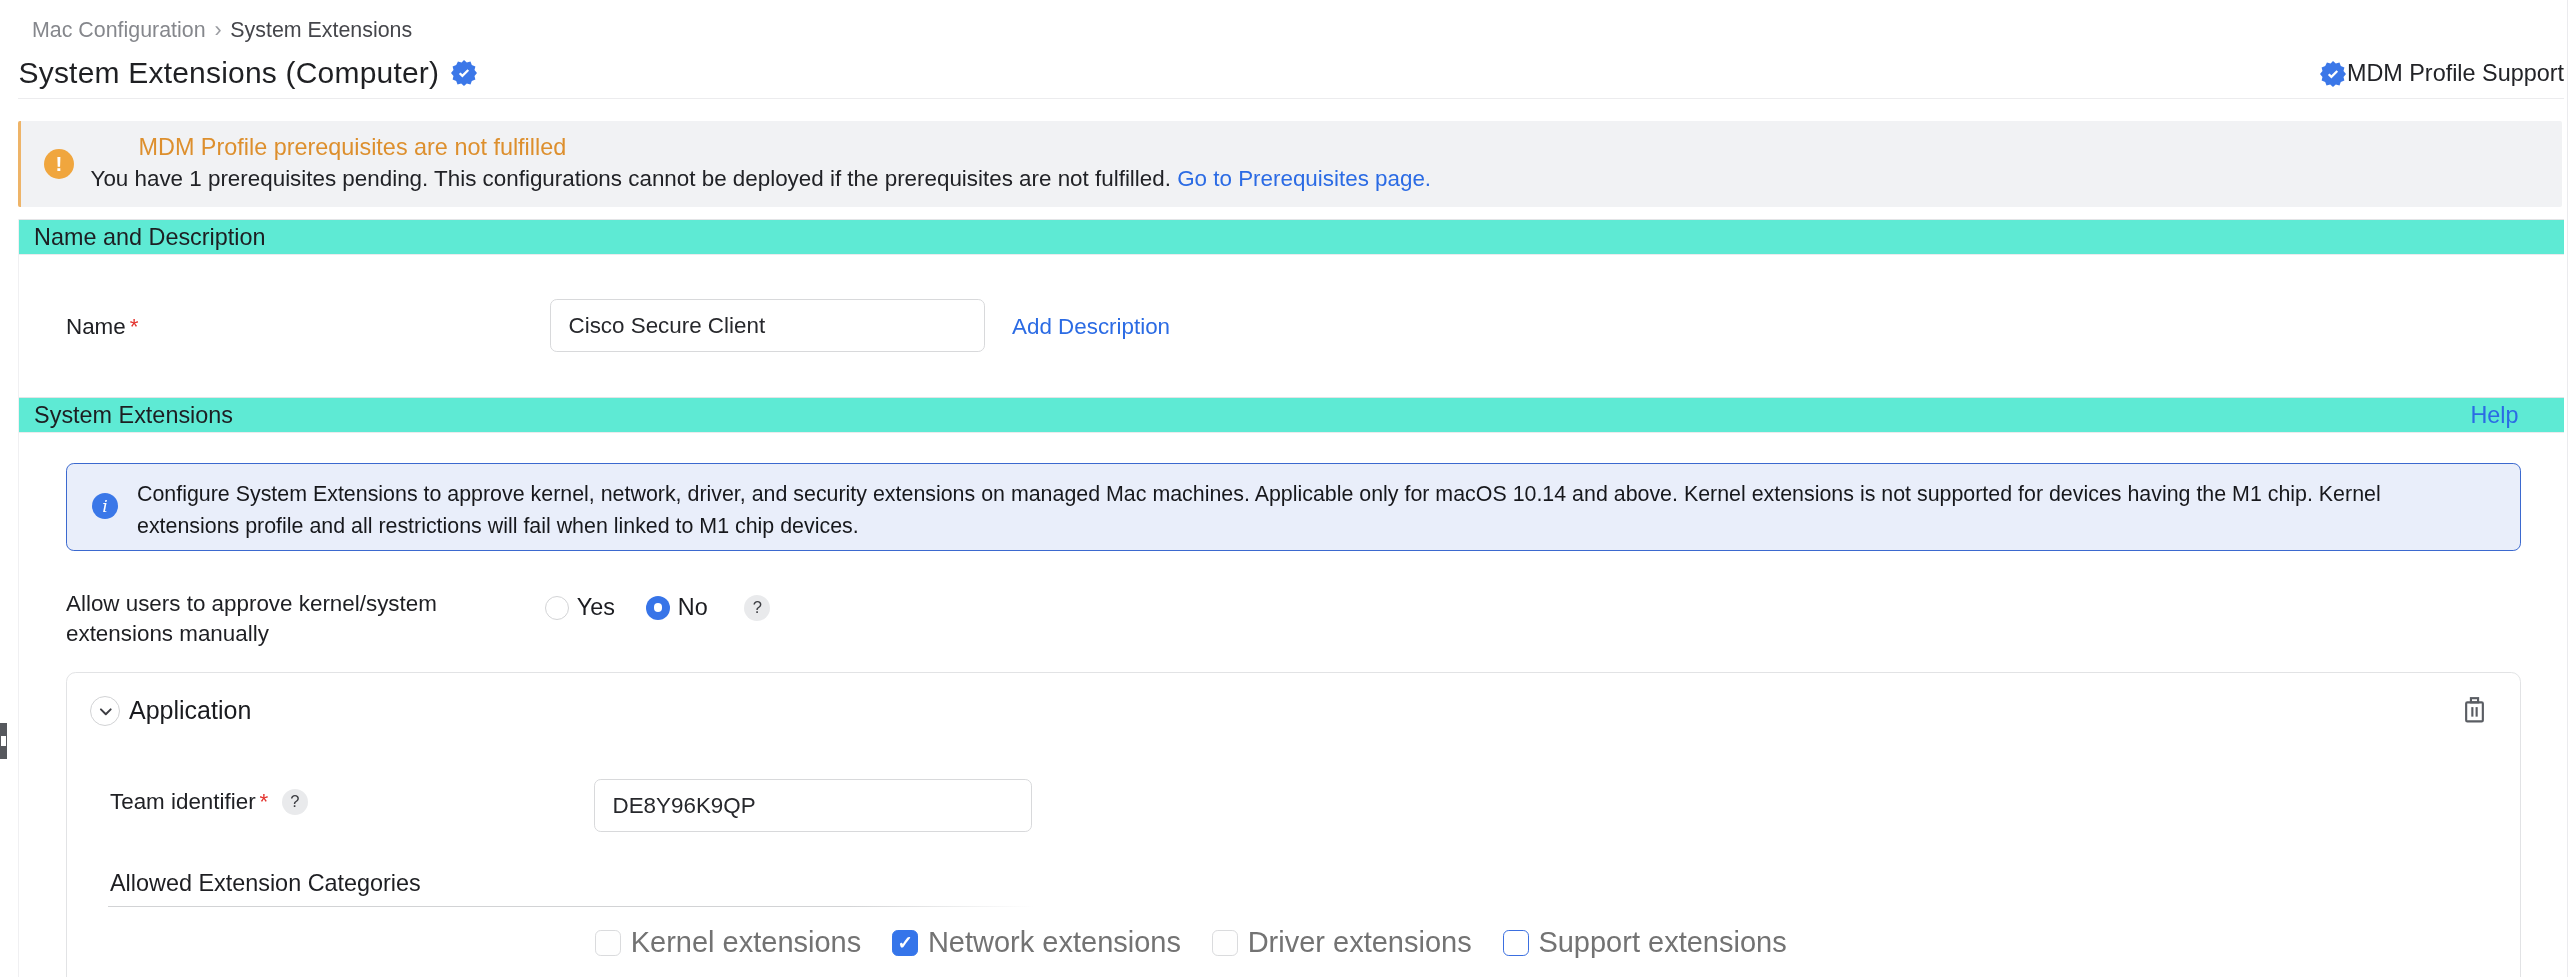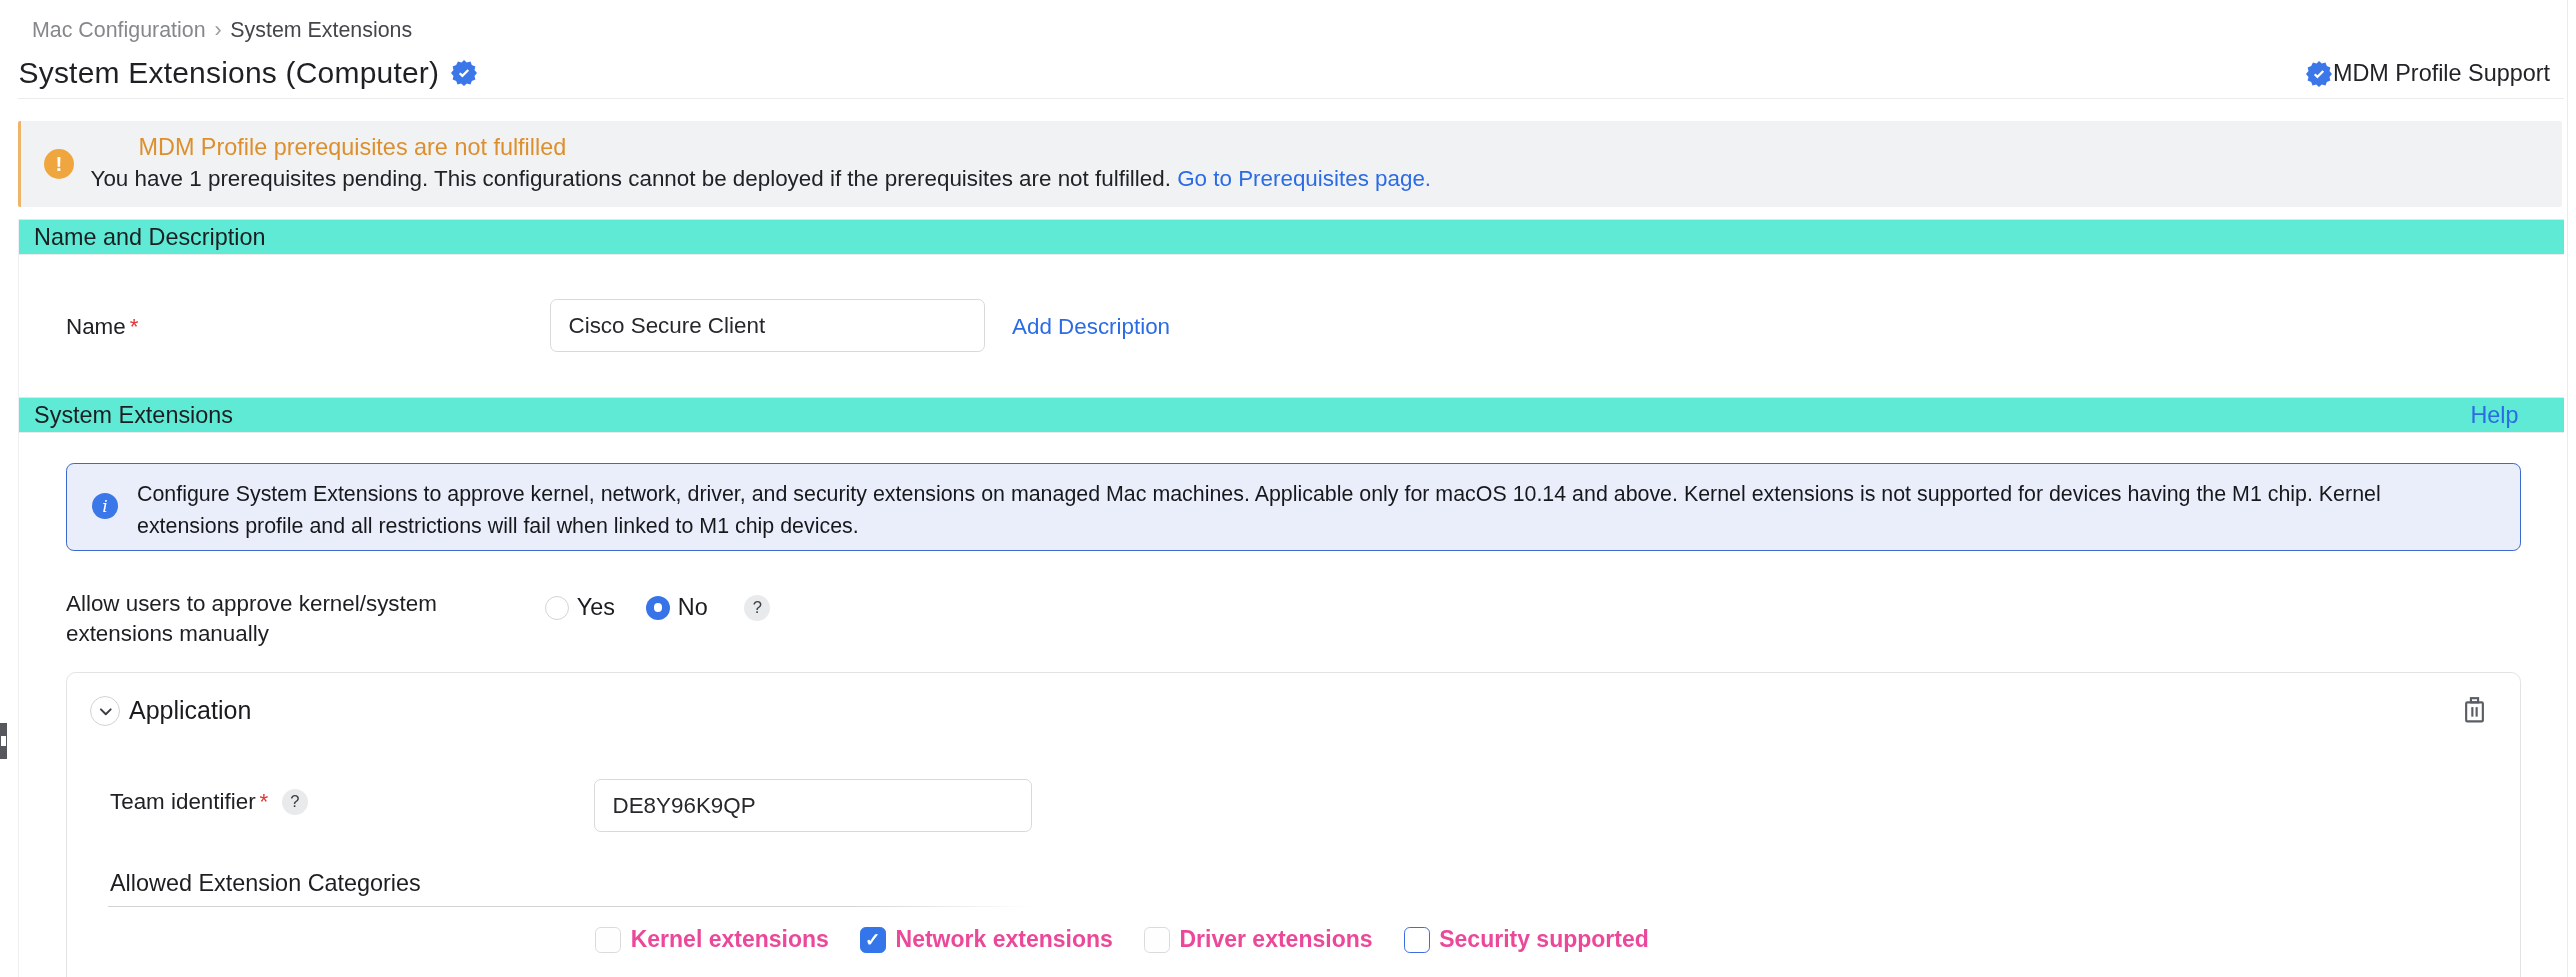--- a/index.html
+++ b/index.html
@@ -15,21 +15,21 @@
 
   
   .breadcrumb { position:absolute; left:32px; top:17.5px; font-size:21.4px; color:#85878c; display:flex; gap:8.8px; align-items:flex-end; }
   .breadcrumb .crumb-current { color:#45464b; }
   .breadcrumb .sep { color:#9a9ca1; font-size:21.4px; }
 
   .page-title-row { position:absolute; left:18.5px; top:56px; display:flex; align-items:center; gap:11.7px; }
   .page-title { font-size:30px; font-weight:500; color:#1f2023; letter-spacing:0.2px; }
   .seal-icon { width:26px; height:26px; display:inline-block; }
 
-  .mdm-support { position:absolute; right:26px; top:60px; display:flex; align-items:center; gap:1px;text-align:center; }
+  .mdm-support { position:absolute; right:12px; top:60px; display:flex; align-items:center; gap:1px;text-align:center; }
   .mdm-support .label { font-size:23.4px; color:#222327; }
 
   .top-divider { position:absolute; left:17.5px; top:98px; width:2546px; height:1px; background:#ececee; }
 
   
   .alert {
     position:absolute; left:17.5px; top:121px; width:2544px; height:86px;
     background:#f1f2f4; border-left:3.9px solid #eeb468; border-radius:1.9px;
   }
   .alert-icon {
@@ -114,21 +114,21 @@
   }
 
   .checkbox-row { position:absolute; left:528px; top:253px; display:flex; align-items:center; gap:31px; }
   .cb-item { display:flex; align-items:center; gap:9.7px; cursor:pointer; }
   .checkbox {
     width:26px; height:26px; border-radius:5.8px; border:1.9px solid #dadbdd; background:#fefefe;
     display:flex; align-items:center; justify-content:center; color:transparent; font-size:18.5px; font-weight:bold;
   }
   .checkbox.checked { background:#3575ea; border-color:#3575ea; color:#ffffff; }
   .checkbox.focused { border-color:#3b6fe0; background:#ffffff; }
-  .cb-label { font-size:23px; color:#ec4899;font-weight:bold; }
+  .cb-label { font-size:29px; color:#737373; }
 
   
   .right-edge-line { position:absolute; left:2567px; top:0; width:1px; height:977px; background:#ebebee; }
   .left-edge-line { position:absolute; left:17.5px; top:219px; width:1px; height:758px; background:#f0f0f2; }
   .edge-handle { position:absolute; left:0; top:723px; width:6.8px; height:36px; }
   .edge-handle .seg-dark { background:#56585d; width:6.8px; height:11.7px; }
   .edge-handle .seg-box { background:#ffffff; border:1.9px solid #56585d; width:6.8px; height:12.7px; }
 </style>
 </head>
 <body>
@@ -241,21 +241,21 @@
       <span class="cb-item">
         <span class="checkbox checked">✓</span>
         <span class="cb-label">Network extensions</span>
       </span>
       <span class="cb-item">
         <span class="checkbox">✓</span>
         <span class="cb-label">Driver extensions</span>
       </span>
       <span class="cb-item">
         <span class="checkbox focused"></span>
-        <span class="cb-label">Security supported</span>
+        <span class="cb-label">Support extensions</span>
       </span>
     </div>
   </div>
 
   <div class="right-edge-line"></div>
   <div class="left-edge-line"></div>
   <div class="edge-handle">
     <div class="seg-dark"></div>
     <div class="seg-box"></div>
     <div class="seg-dark"></div>

